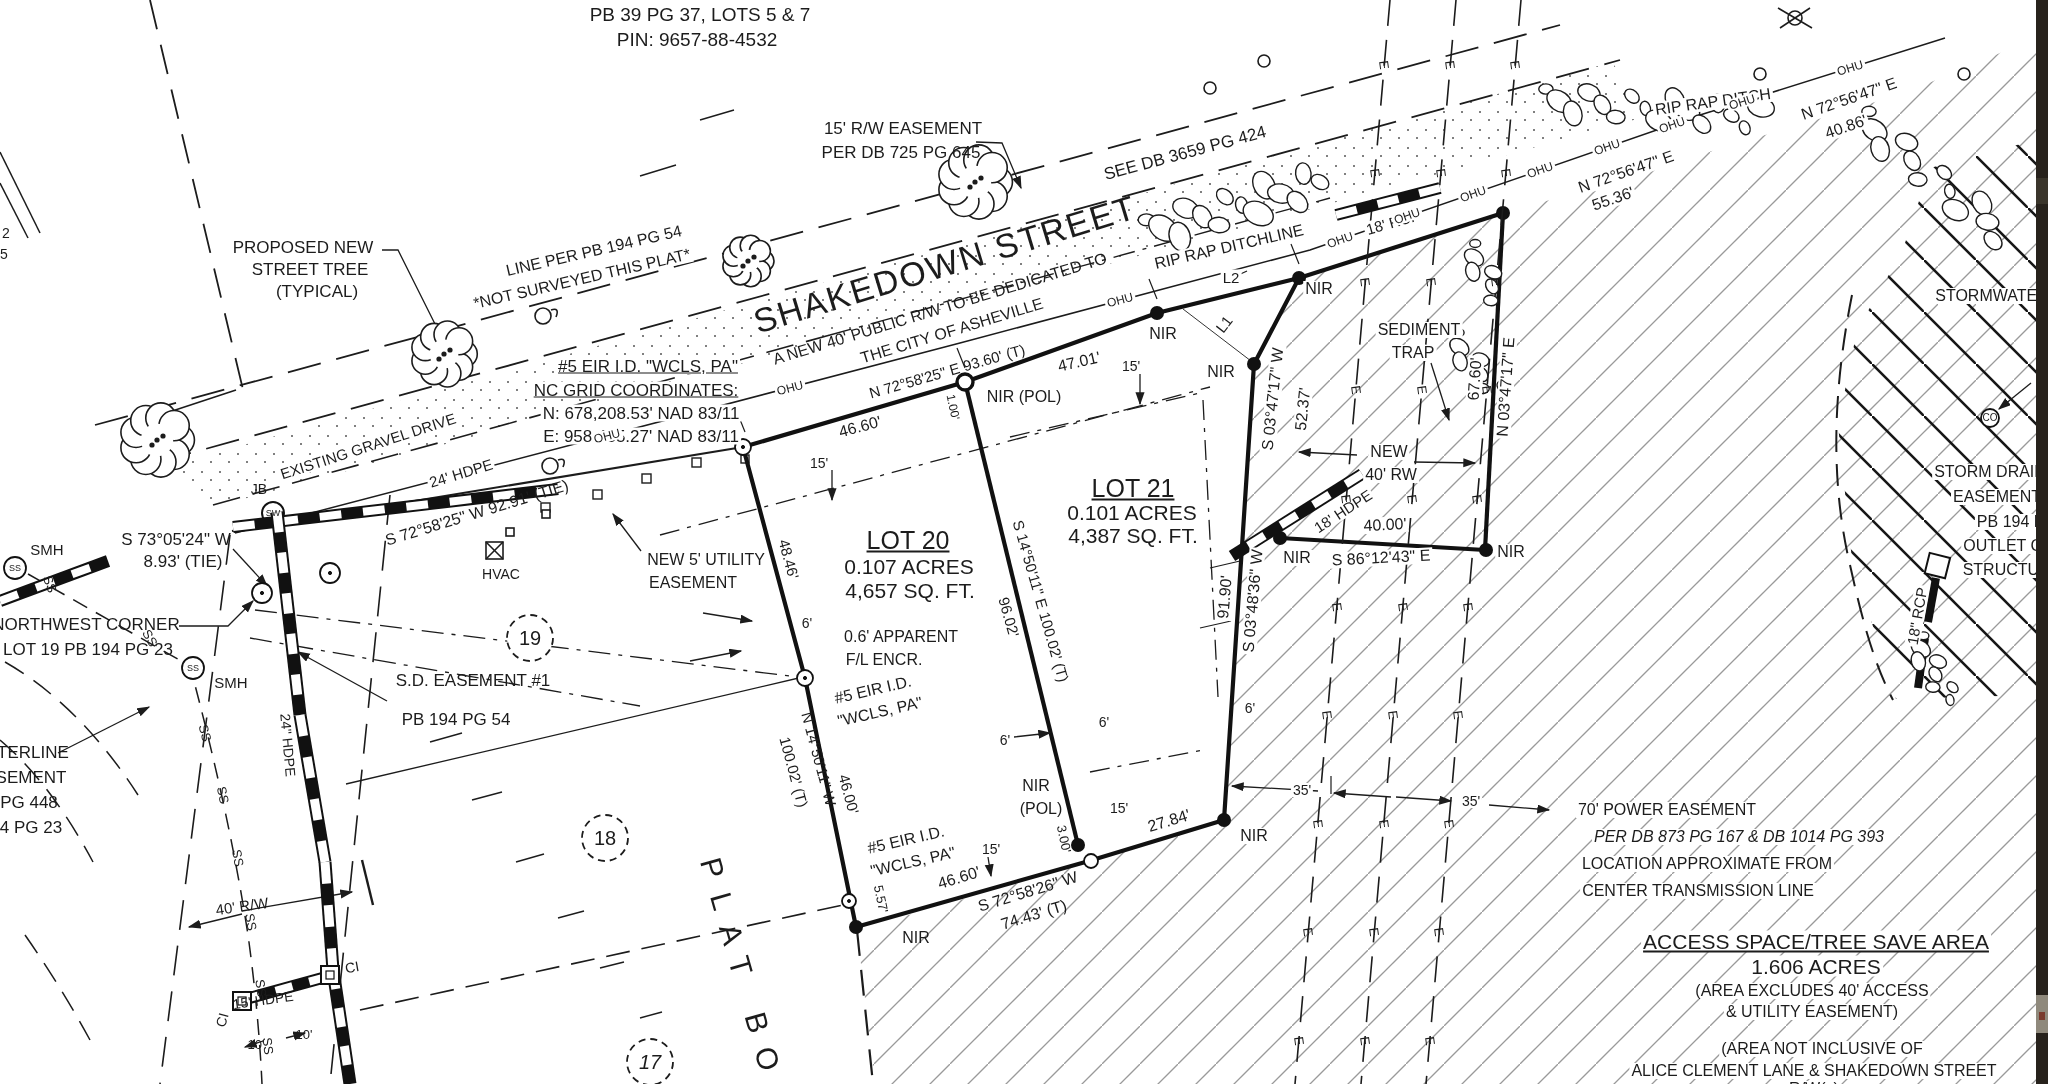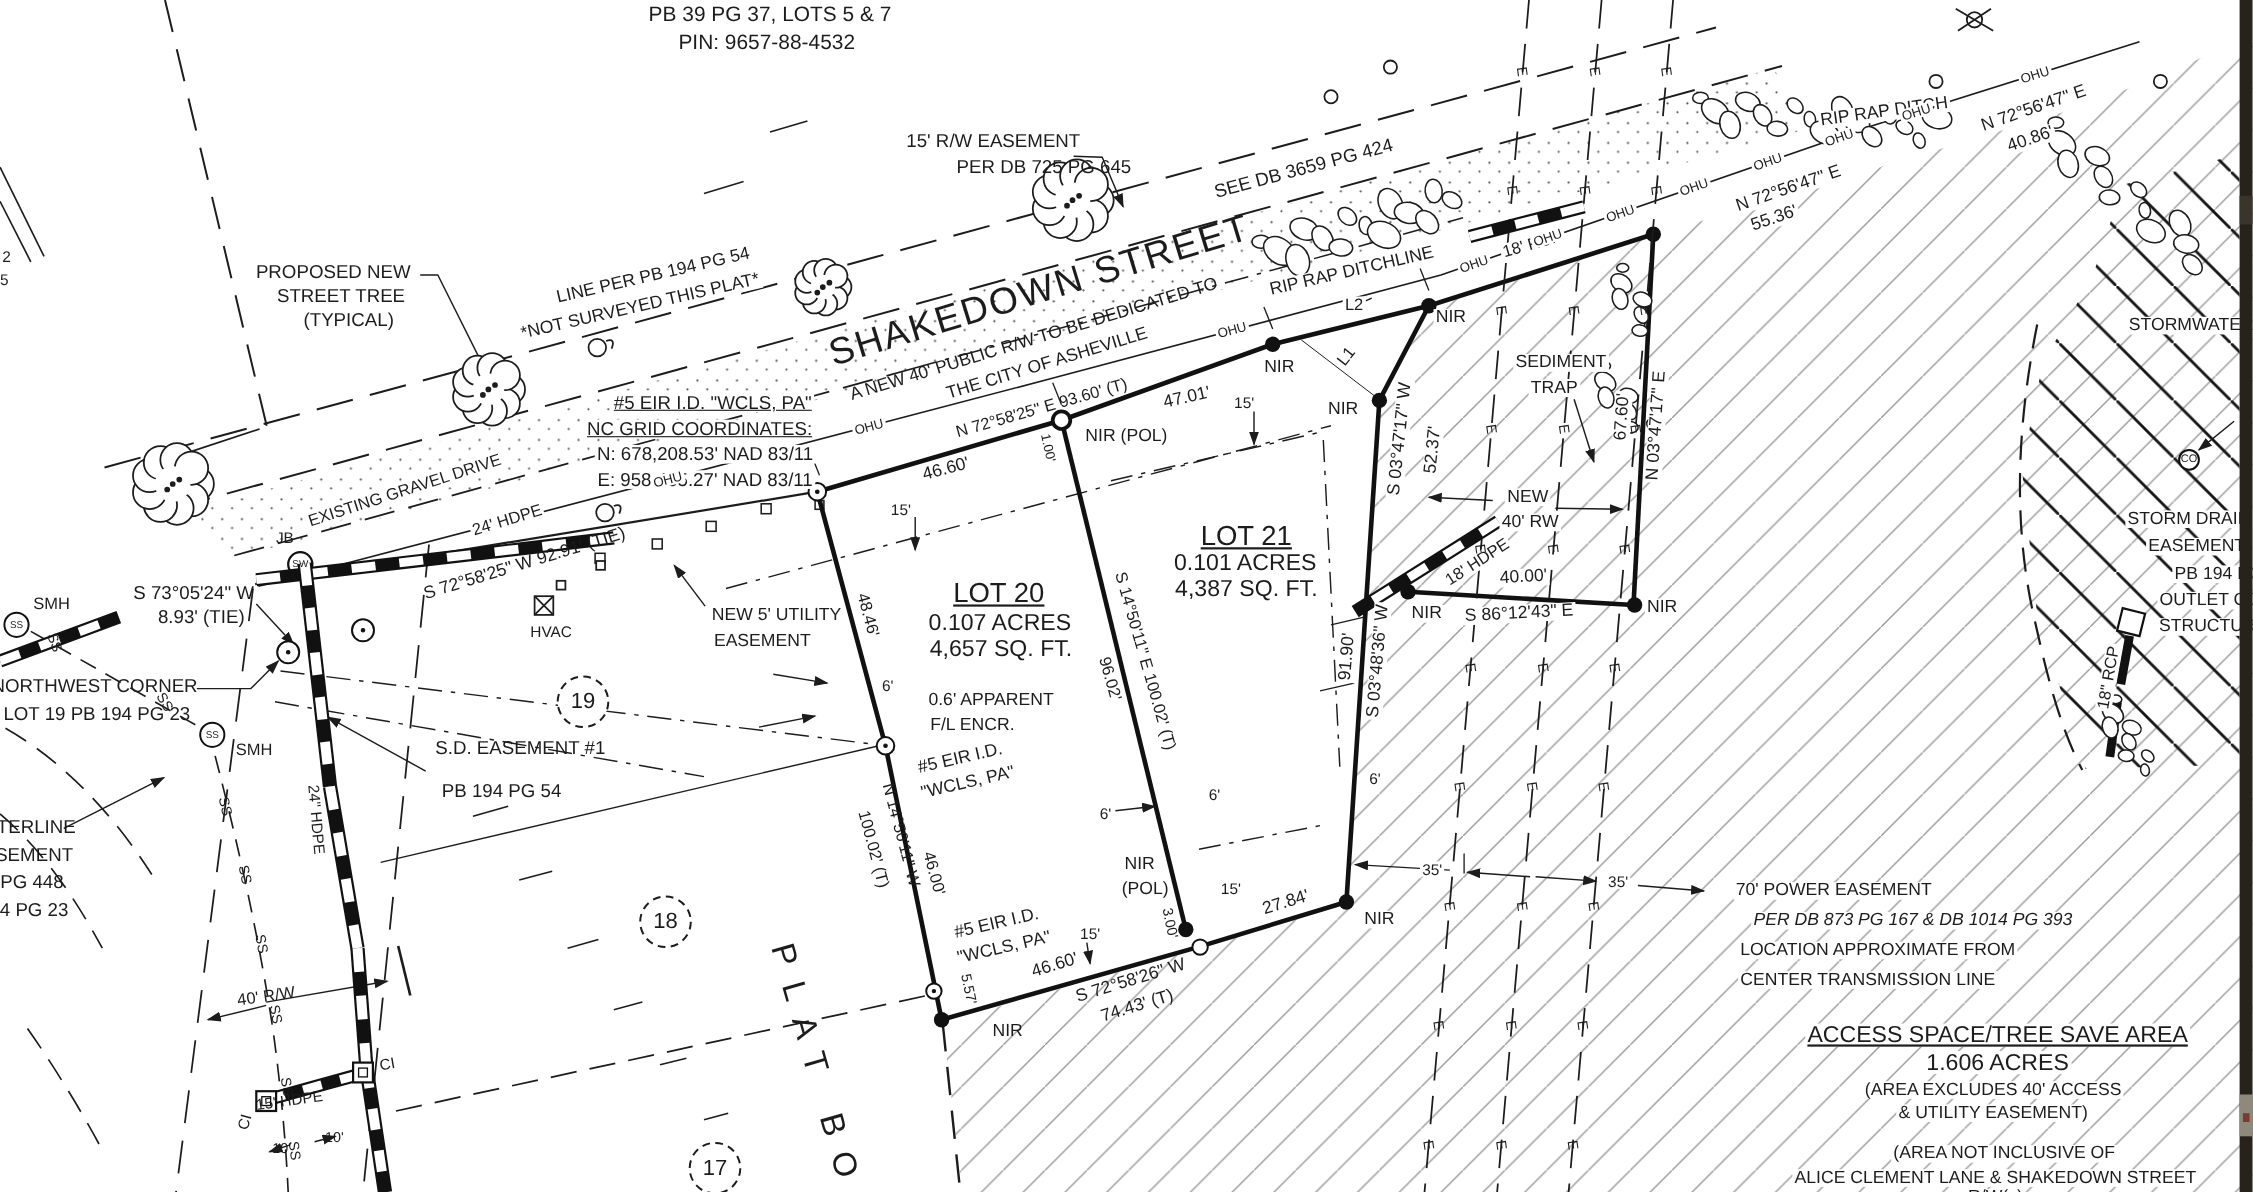--- a/index.html
+++ b/index.html
@@ -398,21 +398,21 @@
         <rect x="326" y="971" width="8" height="8" fill="#fff" stroke="#111" stroke-width="1.2"></rect>
         <rect x="233" y="992" width="18" height="18" fill="#fff" stroke="#111" stroke-width="2"></rect>
         <rect x="238" y="997" width="8" height="8" fill="#fff" stroke="#111" stroke-width="1.2"></rect>
       </g>
 </svg>
 
 <div id="labels">
       <div class="lbl" style="left: 700px; top: 14px; font-size: 19px; transform: translate(-50%, -50%) rotate(0deg);">PB 39 PG 37, LOTS 5 &amp; 7</div>
       <div class="lbl" style="left: 697px; top: 39px; font-size: 19px; transform: translate(-50%, -50%) rotate(0deg);">PIN: 9657-88-4532</div>
       <div class="lbl" style="left: 903px; top: 128px; font-size: 17px; transform: translate(-50%, -50%) rotate(0deg);">15' R/W EASEMENT</div>
-      <div class="lbl" style="left: 901px; top: 152px; font-size: 17px; transform: translate(-50%, -50%) rotate(0deg); margin-left: 48px;">PER DB 725 PG 645</div>
+      <div class="lbl" style="left: 901px; top: 152px; font-size: 17px; transform: translate(-50%, -50%) rotate(0deg);">PER DB 725 PG 645</div>
       <div class="lbl bg" style="left: 1185px; top: 153px; font-size: 17px; transform: translate(-50%, -50%) rotate(-15deg);">SEE DB 3659 PG 424</div>
       <div class="lbl" style="left: 945px; top: 264px; font-size: 34px; letter-spacing: 2px; transform: translate(-50%, -50%) rotate(-17deg);">SHAKEDOWN STREET</div>
       <div class="lbl" style="left: 940px; top: 309px; font-size: 16px; transform: translate(-50%, -50%) rotate(-17deg);">A NEW 40' PUBLIC R/W TO BE DEDICATED TO</div>
       <div class="lbl" style="left: 952px; top: 331px; font-size: 16px; transform: translate(-50%, -50%) rotate(-17deg);">THE CITY OF ASHEVILLE</div>
       <div class="lbl" style="left: 303px; top: 247px; font-size: 17px; transform: translate(-50%, -50%) rotate(0deg);">PROPOSED NEW</div>
       <div class="lbl" style="left: 310px; top: 269px; font-size: 17px; transform: translate(-50%, -50%) rotate(0deg);">STREET TREE</div>
       <div class="lbl" style="left: 317px; top: 291px; font-size: 17px; transform: translate(-50%, -50%) rotate(0deg);">(TYPICAL)</div>
       <div class="lbl bg" style="left: 594px; top: 251px; font-size: 16px; transform: translate(-50%, -50%) rotate(-13deg);">LINE PER PB 194 PG 54</div>
       <div class="lbl bg" style="left: 582px; top: 279px; font-size: 16px; transform: translate(-50%, -50%) rotate(-13deg);">*NOT SURVEYED THIS PLAT*</div>
       <div class="lbl bg u" style="left: 648px; top: 366px; font-size: 17px; transform: translate(-50%, -50%) rotate(0deg);">#5 EIR I.D. "WCLS, PA"</div>
@@ -543,21 +543,21 @@
       <div class="lbl" style="left: 50px; top: 584px; font-size: 13px; transform: translate(-50%, -50%) rotate(70deg);">SS</div>
       <div class="lbl" style="left: 150px; top: 638px; font-size: 13px; transform: translate(-50%, -50%) rotate(60deg);">SS</div>
       <div class="lbl" style="left: 205px; top: 733px; font-size: 13px; transform: translate(-50%, -50%) rotate(76deg);">SS</div>
       <div class="lbl" style="left: 223px; top: 795px; font-size: 13px; transform: translate(-50%, -50%) rotate(78deg);">SS</div>
       <div class="lbl" style="left: 238px; top: 858px; font-size: 13px; transform: translate(-50%, -50%) rotate(80deg);">SS</div>
       <div class="lbl" style="left: 251px; top: 922px; font-size: 13px; transform: translate(-50%, -50%) rotate(80deg);">SS</div>
       <div class="lbl" style="left: 261px; top: 988px; font-size: 13px; transform: translate(-50%, -50%) rotate(82deg);">SS</div>
       <div class="lbl" style="left: 268px; top: 1046px; font-size: 13px; transform: translate(-50%, -50%) rotate(83deg);">SS</div>
       <div class="lbl" style="left: 530px; top: 638px; font-size: 20px; transform: translate(-50%, -50%) rotate(0deg);">19</div>
       <div class="lbl" style="left: 605px; top: 838px; font-size: 20px; transform: translate(-50%, -50%) rotate(0deg);">18</div>
-      <div class="lbl" style="left: 650px; top: 1062px; font-size: 20px; transform: translate(-50%, -50%) rotate(0deg);">17</div>
+      <div class="lbl" style="left: 650px; top: 1062px; font-size: 20px; transform: translate(-50%, -50%) rotate(0deg); font-style: italic;">17</div>
       <div class="lbl" style="left: 1384.3px; top: 65.04px; font-size: 13px; transform: translate(-50%, -50%) rotate(82deg);">E</div>
       <div class="lbl" style="left: 1374.8px; top: 173.44px; font-size: 13px; transform: translate(-50%, -50%) rotate(82deg);">E</div>
       <div class="lbl" style="left: 1365.3px; top: 281.84px; font-size: 13px; transform: translate(-50%, -50%) rotate(82deg);">E</div>
       <div class="lbl" style="left: 1355.8px; top: 390.24px; font-size: 13px; transform: translate(-50%, -50%) rotate(82deg);">E</div>
       <div class="lbl" style="left: 1346.3px; top: 498.64px; font-size: 13px; transform: translate(-50%, -50%) rotate(82deg);">E</div>
       <div class="lbl" style="left: 1336.8px; top: 607.04px; font-size: 13px; transform: translate(-50%, -50%) rotate(82deg);">E</div>
       <div class="lbl" style="left: 1327.3px; top: 715.44px; font-size: 13px; transform: translate(-50%, -50%) rotate(82deg);">E</div>
       <div class="lbl" style="left: 1317.8px; top: 823.84px; font-size: 13px; transform: translate(-50%, -50%) rotate(82deg);">E</div>
       <div class="lbl" style="left: 1308.3px; top: 932.24px; font-size: 13px; transform: translate(-50%, -50%) rotate(82deg);">E</div>
       <div class="lbl" style="left: 1298.8px; top: 1040.64px; font-size: 13px; transform: translate(-50%, -50%) rotate(82deg);">E</div>

